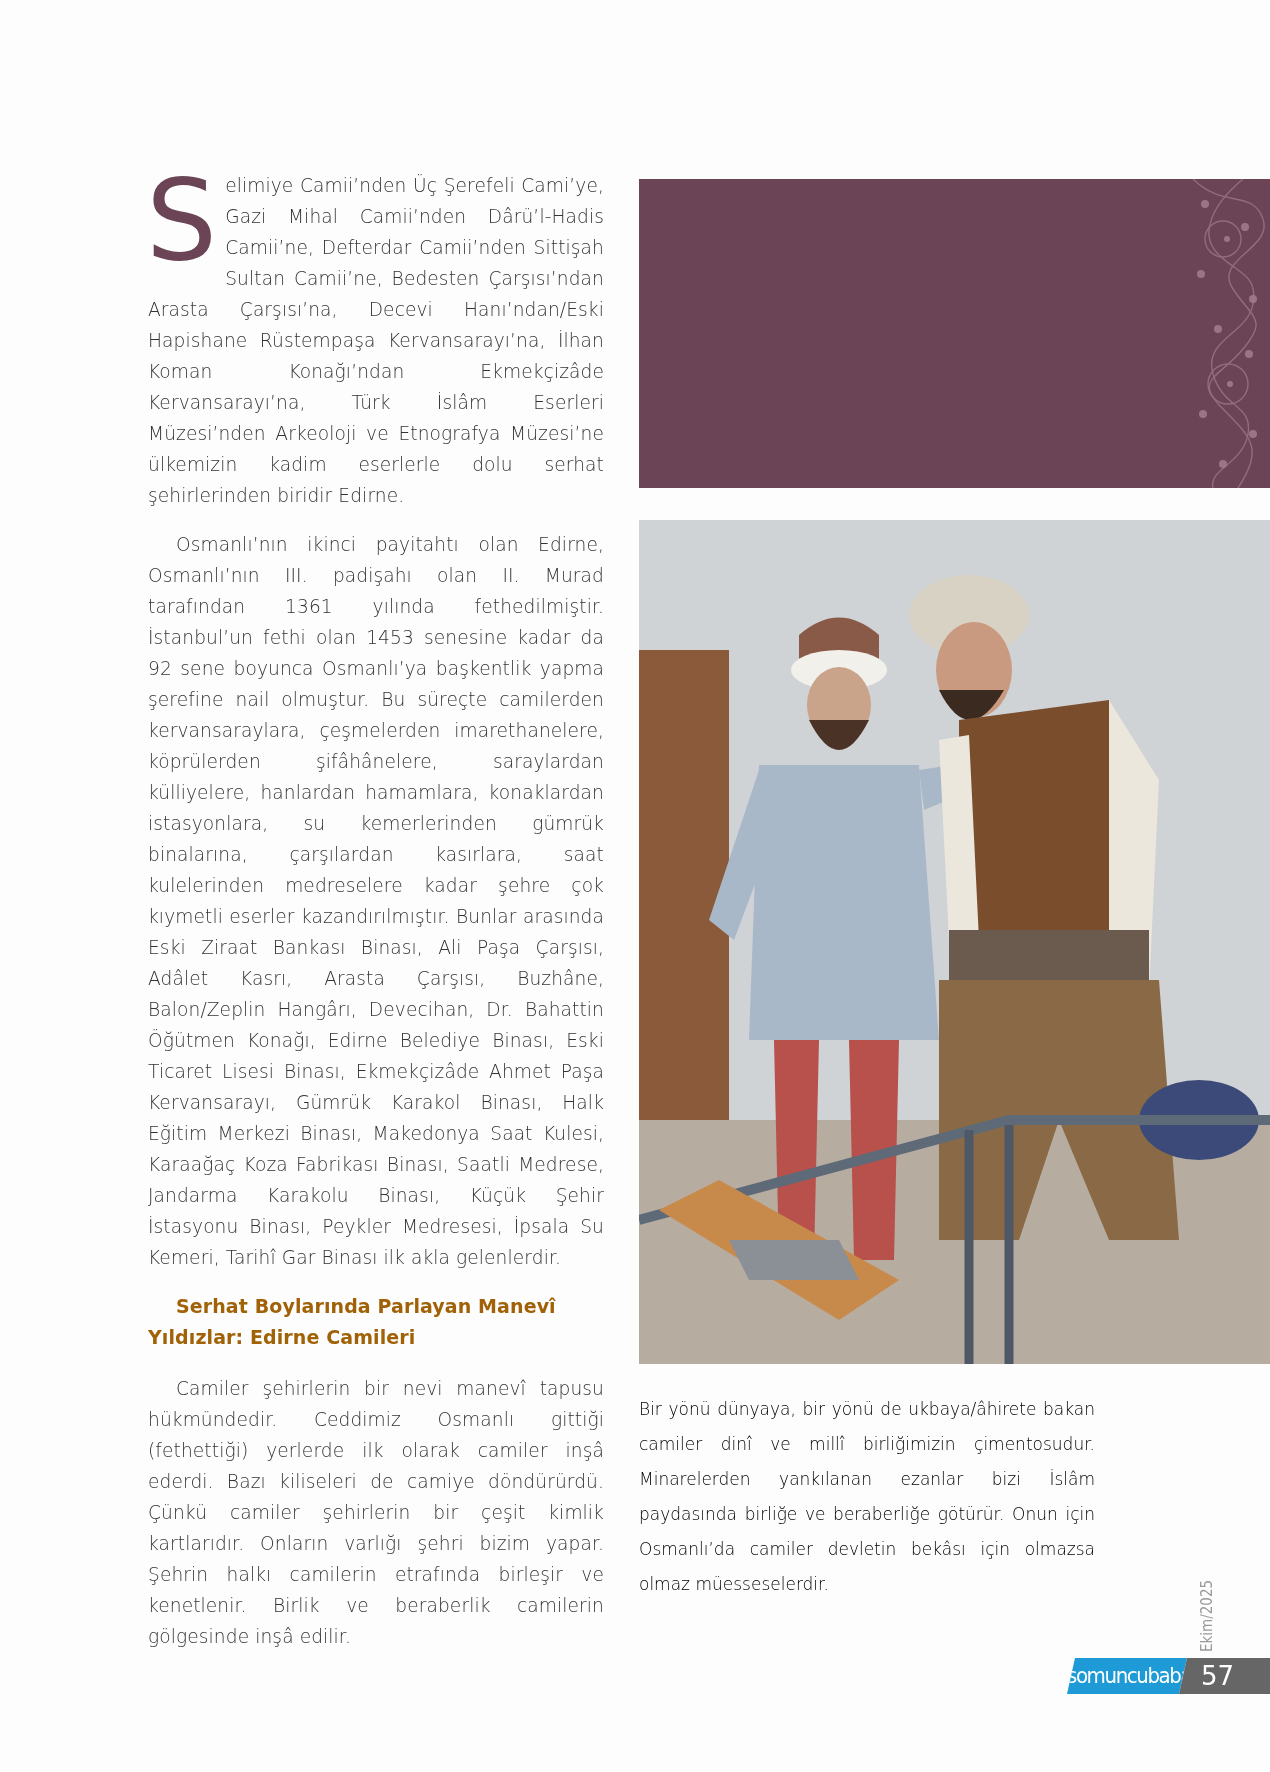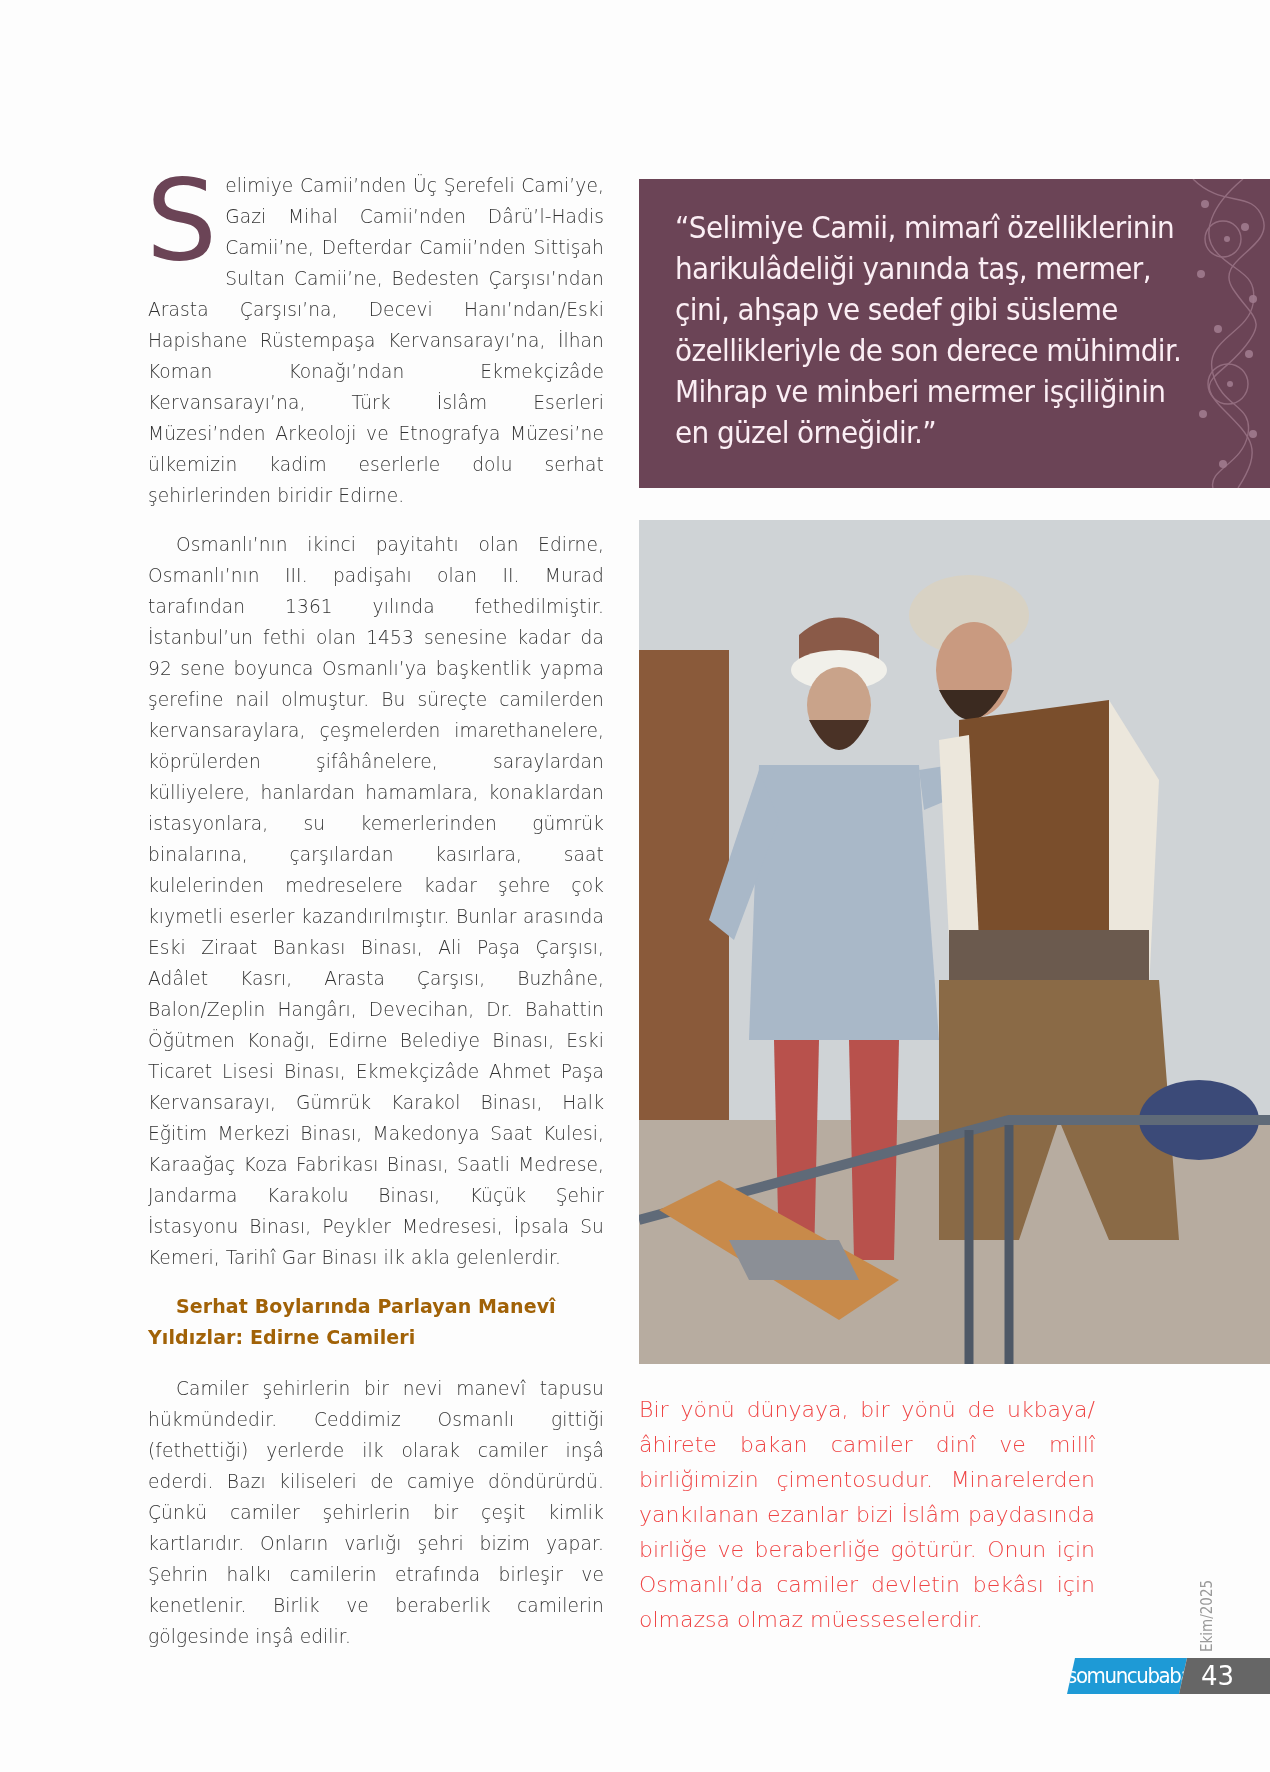--- a/index.html
+++ b/index.html
@@ -35,21 +35,21 @@
     color: #fbeef4; font-family: "DejaVu Sans Condensed", "DejaVu Sans", sans-serif;
     font-size: 31px; line-height: 41px; font-weight: 300; letter-spacing: -0.6px;
     font-stretch: condensed;
   }
   .photo {
     position: absolute; left: 639px; top: 520px; width: 631px; height: 844px; overflow: hidden;
     background: linear-gradient(180deg, #cdd2d6 0%, #d4d7d9 45%, #b9b2a8 80%, #8d7a66 100%);
   }
   .caption {
     position: absolute; left: 639px; top: 1392px; width: 456px;
-    font-size: 22px; line-height: 35px; text-align: justify; font-weight: 300; color: #ef4444;
+    font-size: 17px; line-height: 35px; text-align: justify; font-weight: 300; color: #000000;
   }
   .footer-date {
     position: absolute; left: 1196px; top: 1576px; width: 22px; height: 80px;
   }
   .footer-date span {
     position: absolute; left: 50%; top: 50%; transform: translate(-50%,-50%) rotate(-90deg);
     white-space: nowrap; font-size: 15px; color: #9a9a9a; font-family: "DejaVu Sans", sans-serif;
     font-stretch: condensed; letter-spacing: 0px;
   }
   .brand-tag {
@@ -70,21 +70,20 @@
 <div class="col-left">
   <p class="first">
     <span class="dropcap">S</span><span>elimiye Camii’nden Üç Şerefeli Cami’ye, Gazi Mihal Camii’nden Dârü’l-Hadis Camii’ne, Defterdar Camii’nden Sittişah Sultan Camii’ne, Bedesten Çarşısı’ndan Arasta Çarşısı’na, Decevi Hanı’ndan/Eski Hapishane Rüstempaşa Kervansarayı’na, İlhan Koman Konağı’ndan Ekmekçizâde Kervansarayı’na, Türk İslâm Eserleri Müzesi’nden Arkeoloji ve Etnografya Müzesi’ne ülkemizin kadim eserlerle dolu serhat şehirlerinden biridir Edirne.</span>
   </p>
   <p>Osmanlı’nın ikinci payitahtı olan Edirne, Osmanlı’nın III. padişahı olan II. Murad tarafından 1361 yılında fethedilmiştir. İstanbul’un fethi olan 1453 senesine kadar da 92 sene boyunca Osmanlı’ya başkentlik yapma şerefine nail olmuştur. Bu süreçte camilerden kervansaraylara, çeşmelerden imarethanelere, köprülerden şifâhânelere, saraylardan külliyelere, hanlardan hamamlara, konaklardan istasyonlara, su kemerlerinden gümrük binalarına, çarşılardan kasırlara, saat kulelerinden medreselere kadar şehre çok kıymetli eserler kazandırılmıştır. Bunlar arasında Eski Ziraat Bankası Binası, Ali Paşa Çarşısı, Adâlet Kasrı, Arasta Çarşısı, Buzhâne, Balon/Zeplin Hangârı, Devecihan, Dr. Bahattin Öğütmen Konağı, Edirne Belediye Binası, Eski Ticaret Lisesi Binası, Ekmekçizâde Ahmet Paşa Kervansarayı, Gümrük Karakol Binası, Halk Eğitim Merkezi Binası, Makedonya Saat Kulesi, Karaağaç Koza Fabrikası Binası, Saatli Medrese, Jandarma Karakolu Binası, Küçük Şehir İstasyonu Binası, Peykler Medresesi, İpsala Su Kemeri, Tarihî Gar Binası ilk akla gelenlerdir.</p>
   <h2>Serhat Boylarında Parlayan Manevî Yıldızlar: Edirne Camileri</h2>
   <p>Camiler şehirlerin bir nevi manevî tapusu hükmündedir. Ceddimiz Osmanlı gittiği (fethettiği) yerlerde ilk olarak camiler inşâ ederdi. Bazı kiliseleri de camiye döndürürdü. Çünkü camiler şehirlerin bir çeşit kimlik kartlarıdır. Onların varlığı şehri bizim yapar. Şehrin halkı camilerin etrafında birleşir ve kenetlenir. Birlik ve beraberlik camilerin gölgesinde inşâ edilir.</p>
 </div>
 
 <div class="quote-box">
-  <div class="quote-text">“Selimiye Camii, mimarî özelliklerinin harikulâdeliği yanında taş, mermer, çini, ahşap ve sedef gibi süsleme özellikleriyle de son derece mühimdir. Mihrap ve minberi mermer işçiliğinin en güzel örneğidir.”</div>
   <svg class="quote-pattern" viewBox="0 0 87 309" preserveAspectRatio="none">
     <g fill="none" stroke="#9a7486" stroke-width="1.4" opacity="0.85">
       <path d="M10 0 C40 30 70 10 80 40 S30 80 50 110 S85 140 60 170 S10 200 40 230 S80 270 55 309"></path>
       <path d="M60 0 C30 25 15 55 35 75 S75 95 70 125 S20 160 30 195 S70 225 65 255 S25 290 30 309"></path>
       <circle cx="40" cy="60" r="18"></circle>
         <circle cx="45" cy="205" r="20"></circle>
     </g>
     <g fill="#a07b8e" opacity="0.9">
       <circle cx="22" cy="25" r="4"></circle>
         <circle cx="62" cy="48" r="4"></circle>
@@ -140,13 +139,13 @@
     <path d="M90 720 L200 720 L220 760 L110 760 Z" fill="#8b8f96"></path>
   </svg>
 </div>
 
 <div class="caption">Bir yönü dünyaya, bir yönü de ukbaya/âhirete bakan camiler dinî ve millî birliğimizin çimentosudur. Minarelerden yankılanan ezanlar bizi İslâm paydasında birliğe ve beraberliğe götürür. Onun için Osmanlı’da camiler devletin bekâsı için olmazsa olmaz müesseselerdir.</div>
 
 <div class="footer-date">
   <span>Ekim/2025</span>
 </div>
 <div class="brand-tag">somuncubaba</div>
-<div class="page-num">43</div>
+<div class="page-num">57</div>
 
 </body></html>

